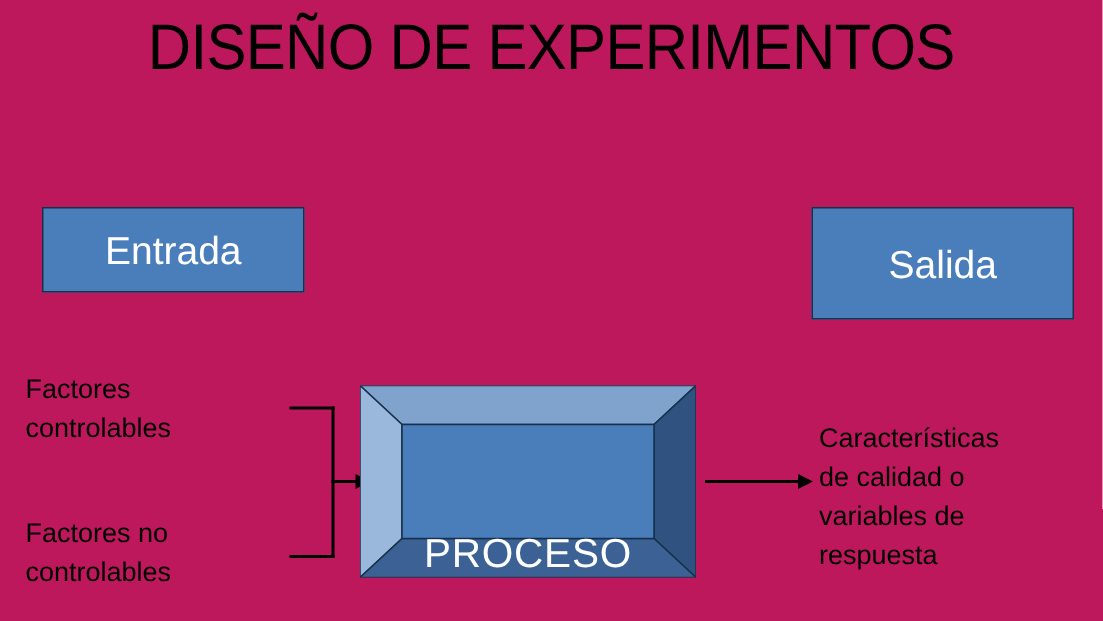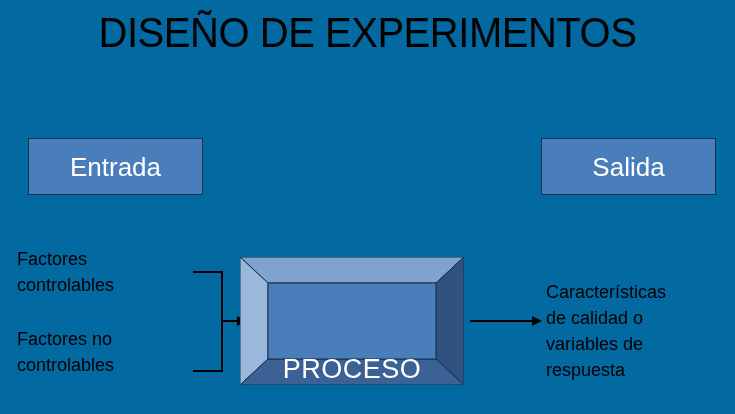--- a/index.html
+++ b/index.html
@@ -4,21 +4,21 @@
 <style>
   html, body {
     margin: 0;
     padding: 0;
     background: #ffffff;
   }
   #slide {
     position: relative;
     width: 735px;
     height: 414px;
-    background: #0369a1;
+    background: #be185d;
     overflow: hidden;
     font-family: "Liberation Sans", sans-serif;
   }
 
   
   .title {
     position: absolute;
     left: 0;
     top: 6px;
     width: 735px;
@@ -52,38 +52,38 @@
     left: 12px;
     top: 138px;
     width: 175px;
     height: 57px;
     margin-left: 16px;
   }
   #box-salida {
     left: 541px;
     top: 138px;
     width: 175px;
-    height: 57px;
+    height: 75px;
   }
 
   
   .factor-label {
     position: absolute;
     font-size: 18px;
     line-height: 26px;
     color: #000000;
     white-space: pre-line;
   }
   #factors-controllable {
     left: 17px;
     top: 246px;
   }
   #factors-uncontrollable {
     left: 17px;
-    top: 326px;
+    top: 342px;
   }
 
   
   #output-label {
     position: absolute;
     left: 546px;
     top: 259px;
     font-size: 18px;
     line-height: 26px;
     color: #000000;

